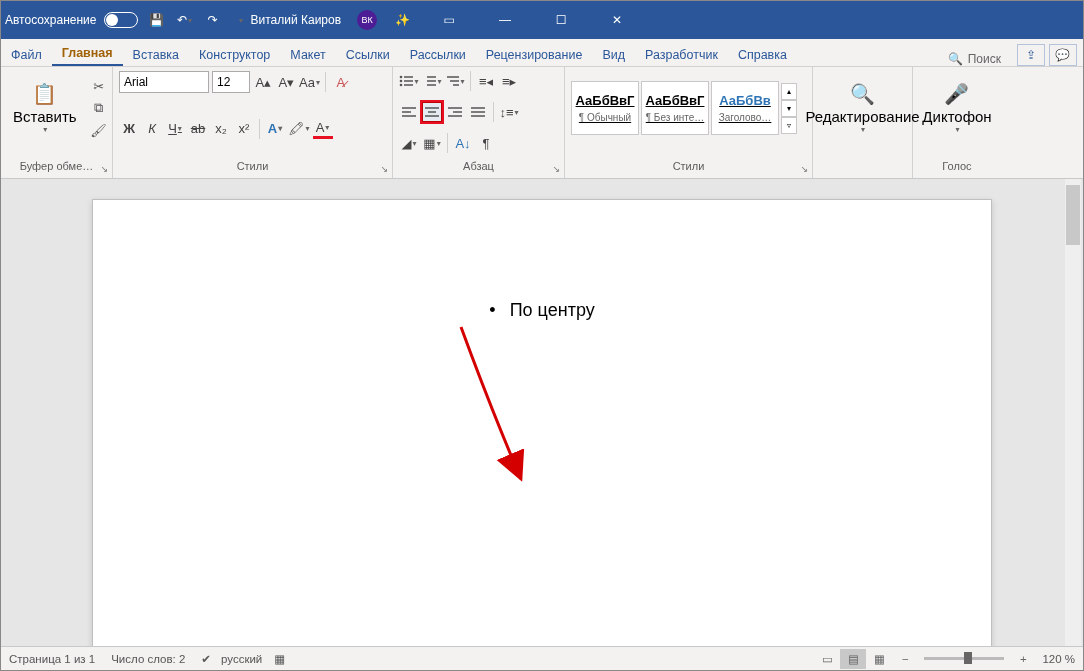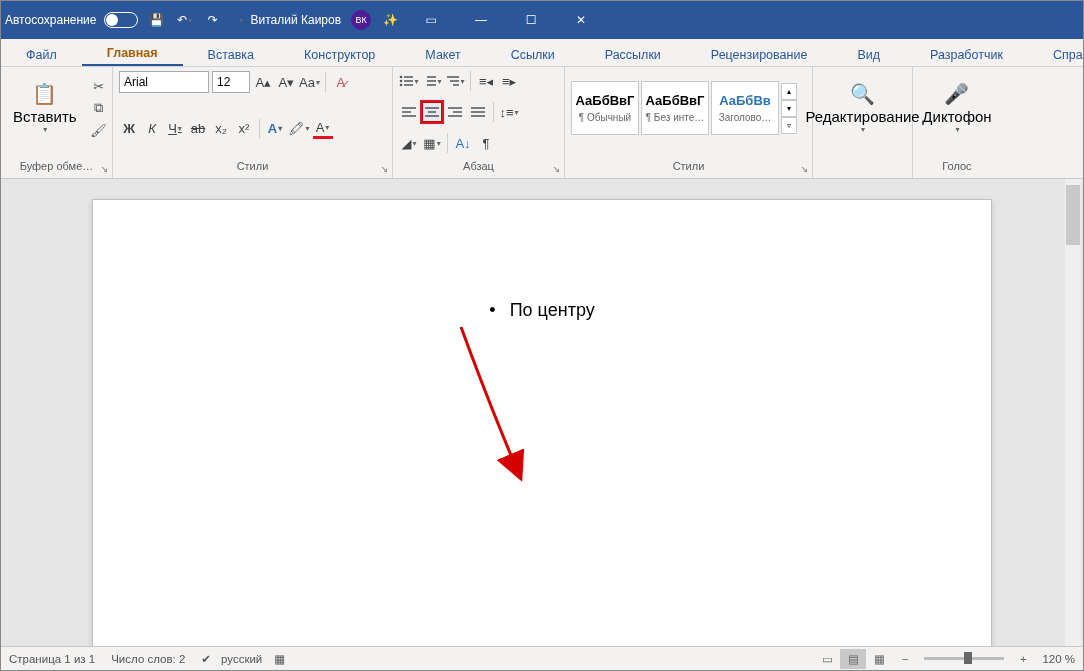--- a/index.html
+++ b/index.html
@@ -5,25 +5,25 @@
 * { margin:0; padding:0; box-sizing:border-box; font-family:"Segoe UI",Arial,sans-serif; }
 body { background:#fff; }
 .win { width:1084px; height:671px; border:1px solid #888; position:relative; background:#f2f2f2; overflow:hidden;}
 .titlebar { height:38px; background:#2b579a; color:#fff; display:flex; align-items:center; padding:9px 4px; font-size:12px; }
 .tb-left { display:flex; align-items:center; gap:8px; }
 .autosave-lbl{color:#fff;}
 .toggle { width:34px; height:16px; border-radius:8px; border:1px solid #fff; display:flex; align-items:center; padding:1px; }
 .toggle .knob{width:12px;height:12px;border-radius:50%;background:#fff;}
 .tb-ico{width:20px;height:20px;display:flex;align-items:center;justify-content:center;color:#fff;cursor:pointer;}
 .tb-title{flex:1;text-align:center;font-size:12px;white-space:nowrap;overflow:hidden;}
-.tb-right{display:flex;align-items:center;gap:10px;}
+.tb-right{display:flex;align-items:center;gap:16px;}
 .avatar{width:20px;height:20px;border-radius:50%;background:#4c1d95;font-size:9px;display:flex;align-items:center;justify-content:center;}
 .winbtn{width:40px;height:30px;display:flex;align-items:center;justify-content:center;cursor:pointer;}
 .tabs{height:28px;background:#f3f2f1;display:flex;align-items:flex-end;font-size:12.5px;border-bottom:1px solid #d1d1d1;}
-.tab{padding:4px 25px;color:#2b579a;cursor:pointer;}
+.tab{padding:4px 10px;color:#2b579a;cursor:pointer;}
 .tab.active{color:#a16207;font-weight:600;border-bottom:2px solid #2b579a;}
 .searchbox{margin-left:auto;display:flex;align-items:center;padding:0 10px;color:#666;font-size:12px;gap:4px;}
 .actbtns{display:flex;gap:4px;padding:0 6px;}
 .actbtn{width:28px;height:22px;border:1px solid #b5c4db;display:flex;align-items:center;justify-content:center;color:#2b579a;cursor:pointer;font-size:12px;}
 .ribbon{height:112px;background:#f3f2f1;display:flex;border-bottom:1px solid #c8c8c8;}
 .group{border-right:1px solid #d1d1d1;padding:4px 6px;display:flex;flex-direction:column;justify-content:space-between;position:relative;}
 .grplabel{font-size:11px;color:#5c5c5c;text-align:center;padding:2px 0;}
 .grplabel .dlg{font-size:9px;color:#777;position:absolute;right:4px;bottom:4px;cursor:pointer;}
 .row{display:flex;align-items:center;gap:3px;}
 .bigbtn{display:flex;flex-direction:column;align-items:center;justify-content:center;padding:2px 6px;cursor:pointer;}
@@ -33,21 +33,21 @@
 .smico{width:18px;height:18px;display:flex;align-items:center;justify-content:center;cursor:pointer;color:#555;font-size:13px;}
 .fontname{width:90px;height:22px;border:1px solid #ababab;background:#fff;font-size:12px;padding:0 4px;}
 .fontsize{width:38px;height:22px;border:1px solid #ababab;background:#fff;font-size:12px;padding:0 4px;}
 .rbtn{min-width:20px;height:20px;display:flex;align-items:center;justify-content:center;cursor:pointer;color:#444;font-size:13px;}
 .rbtn.b{font-weight:bold;}
 .rbtn.i{font-style:italic;}
 .rbtn.u{text-decoration:underline;}
 .rbtn.s{text-decoration:line-through;}
 .rbtn.hl{box-shadow:0 0 0 2px #e81123; border:1px solid #b00; background:#e6eaf3;}
 .dd{font-size:8px;margin-left:1px;color:#666;}
-.stylecard{width:68px;height:54px;border:1px solid #c8c8c8;background:#fff;display:flex;flex-direction:column;align-items:center;justify-content:center;cursor:pointer;font-size:10px;overflow:hidden;}
+.stylecard{width:68px;height:54px;border:1px solid #c8c8c8;background:#fff;display:flex;flex-direction:column;align-items:center;justify-content:center;cursor:pointer;font-size:10px;overflow:hidden;text-decoration:underline;}
 .stylecard .sample{font-size:13px;font-weight:bold;}
 .stylecard .sample.h{color:#2e74b5;}
 .stylecard .nm{font-size:10px;color:#666;margin-top:4px;white-space:nowrap;}
 .stylegal{display:flex;gap:2px;align-items:center;}
 .stylenav{display:flex;flex-direction:column;}
 .navarr{width:16px;height:17px;border:1px solid #c8c8c8;display:flex;align-items:center;justify-content:center;font-size:8px;cursor:pointer;background:#fff;}
 .doc-area{position:absolute;top:178px;left:0;right:0;bottom:24px;background:#e6e6e6;display:flex;justify-content:center;overflow:auto;}
 .page{width:900px;background:#fff;margin-top:20px;border:1px solid #c0c0c0;box-shadow:0 2px 6px rgba(0,0,0,0.15);min-height:1000px;padding:100px 80px;position:relative;}
 .bullet-line{display:flex;justify-content:center;align-items:center;font-size:18px;font-family:Arial;gap:14px;}
 .scrolly{position:absolute;right:2px;top:178px;width:16px;bottom:24px;background:#efefef;}

